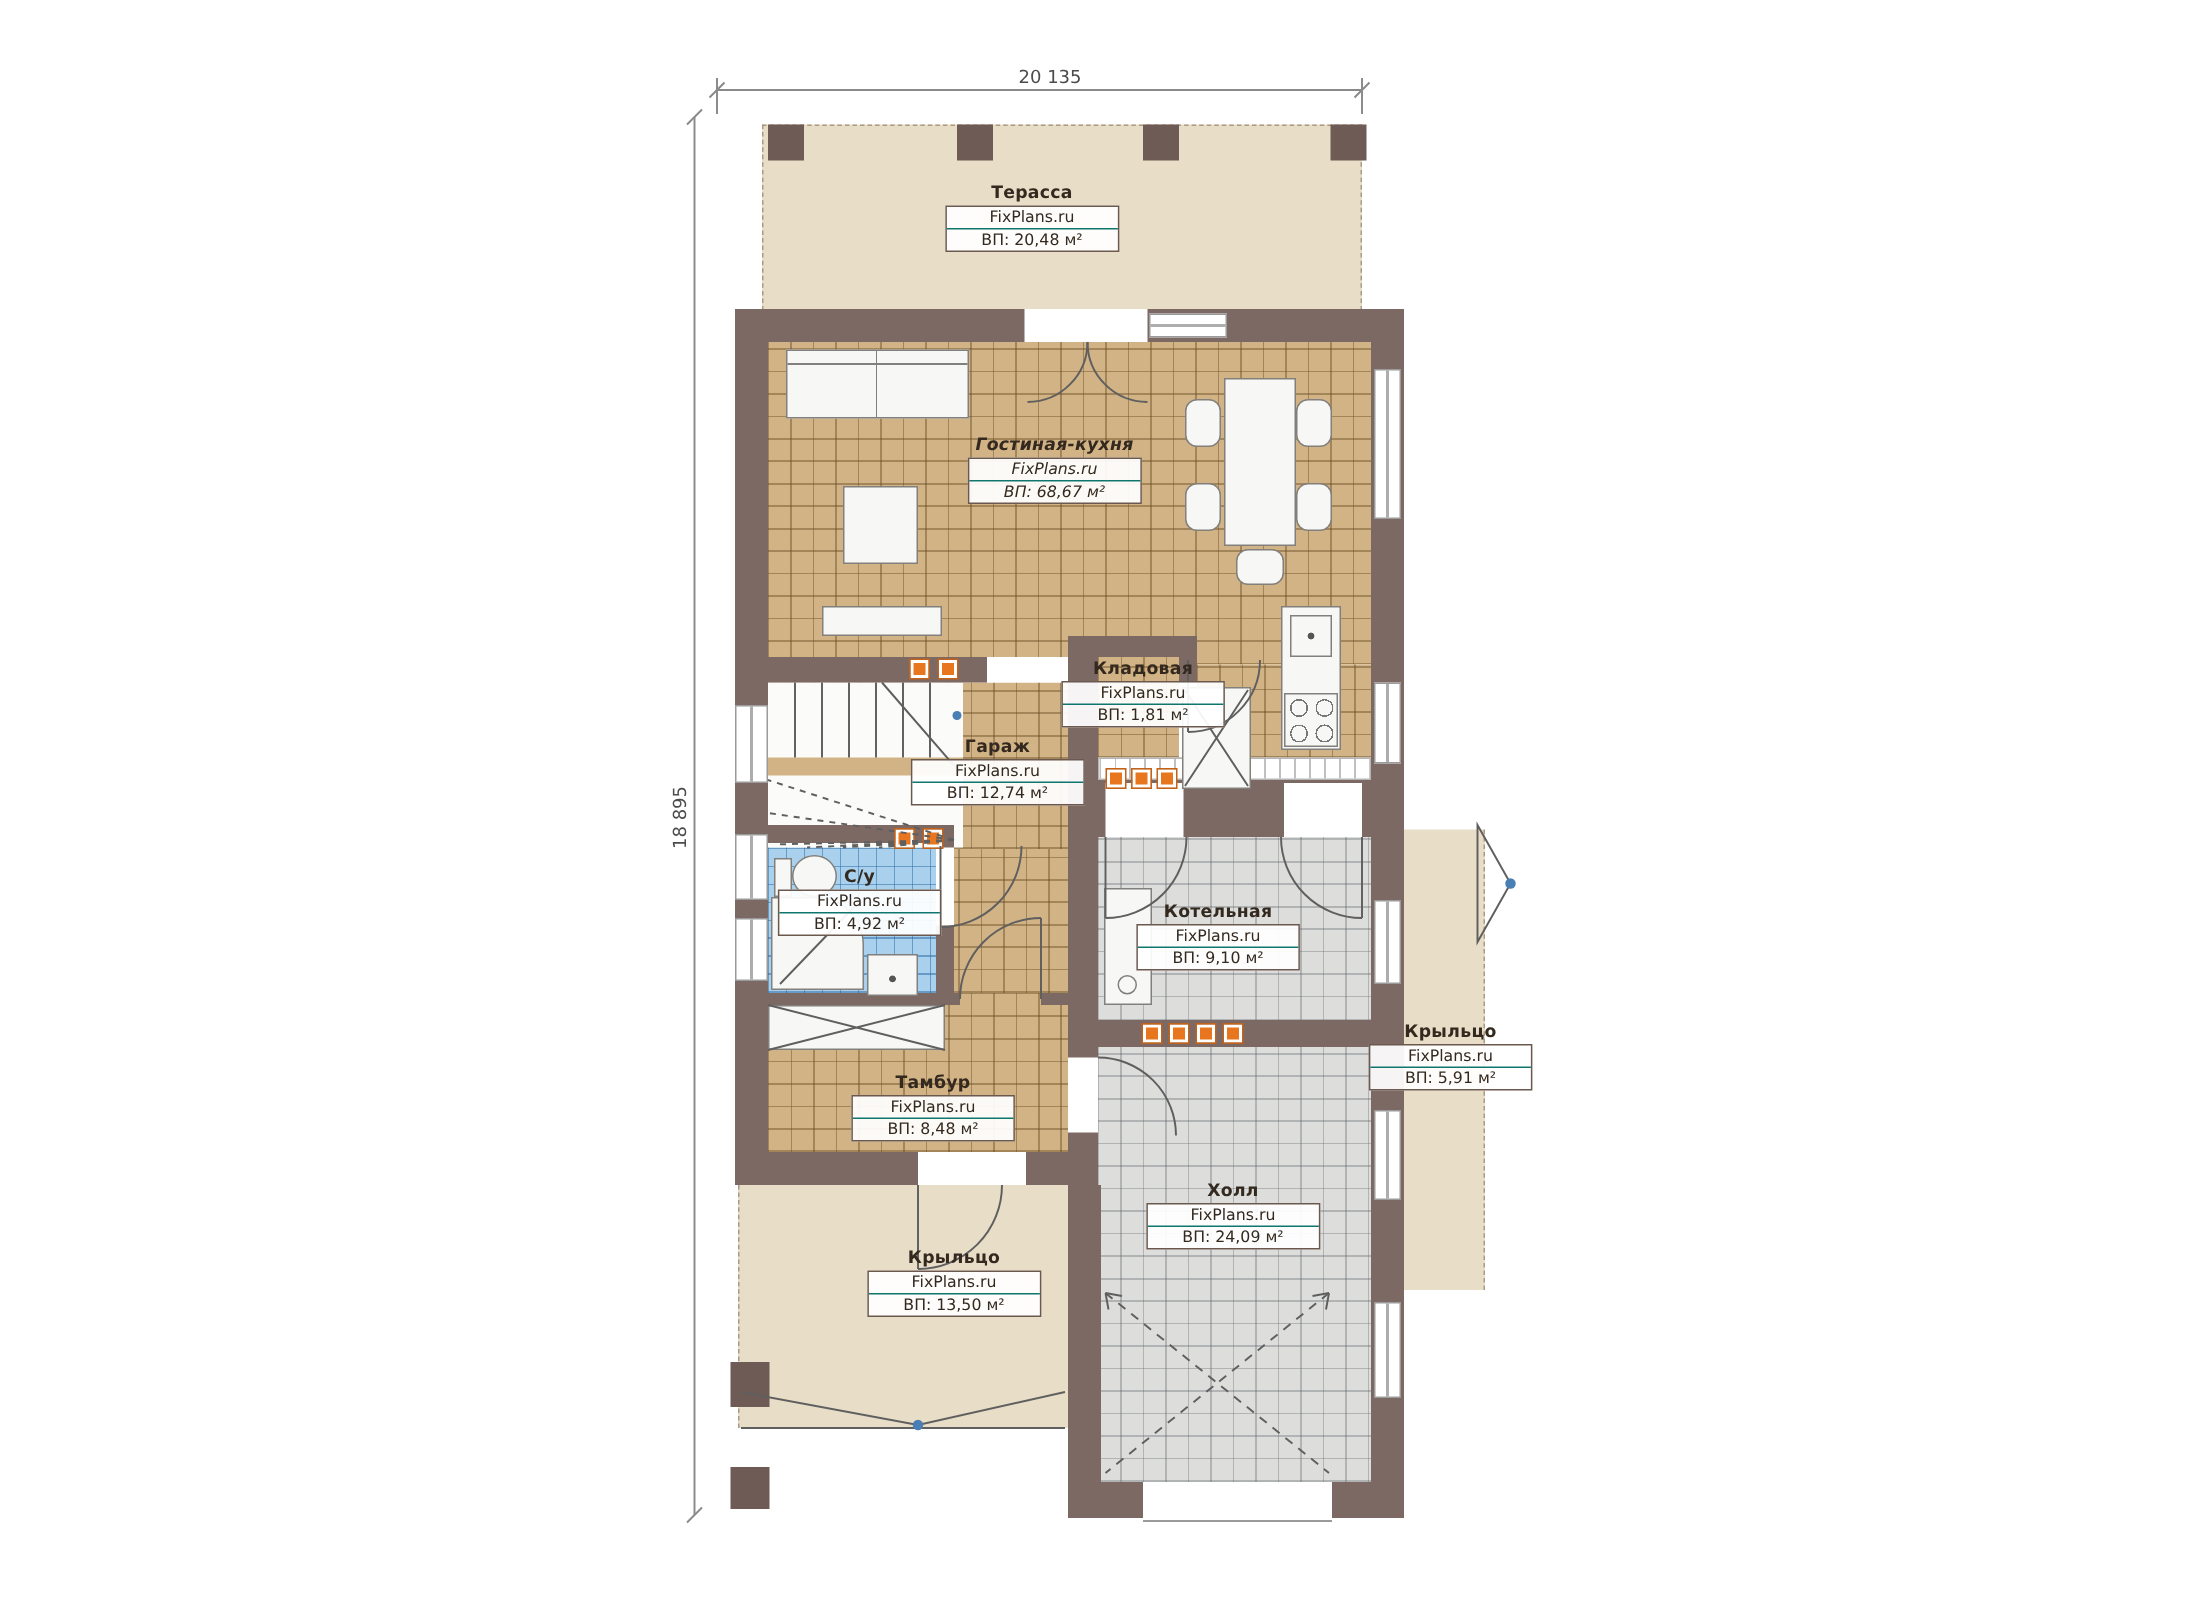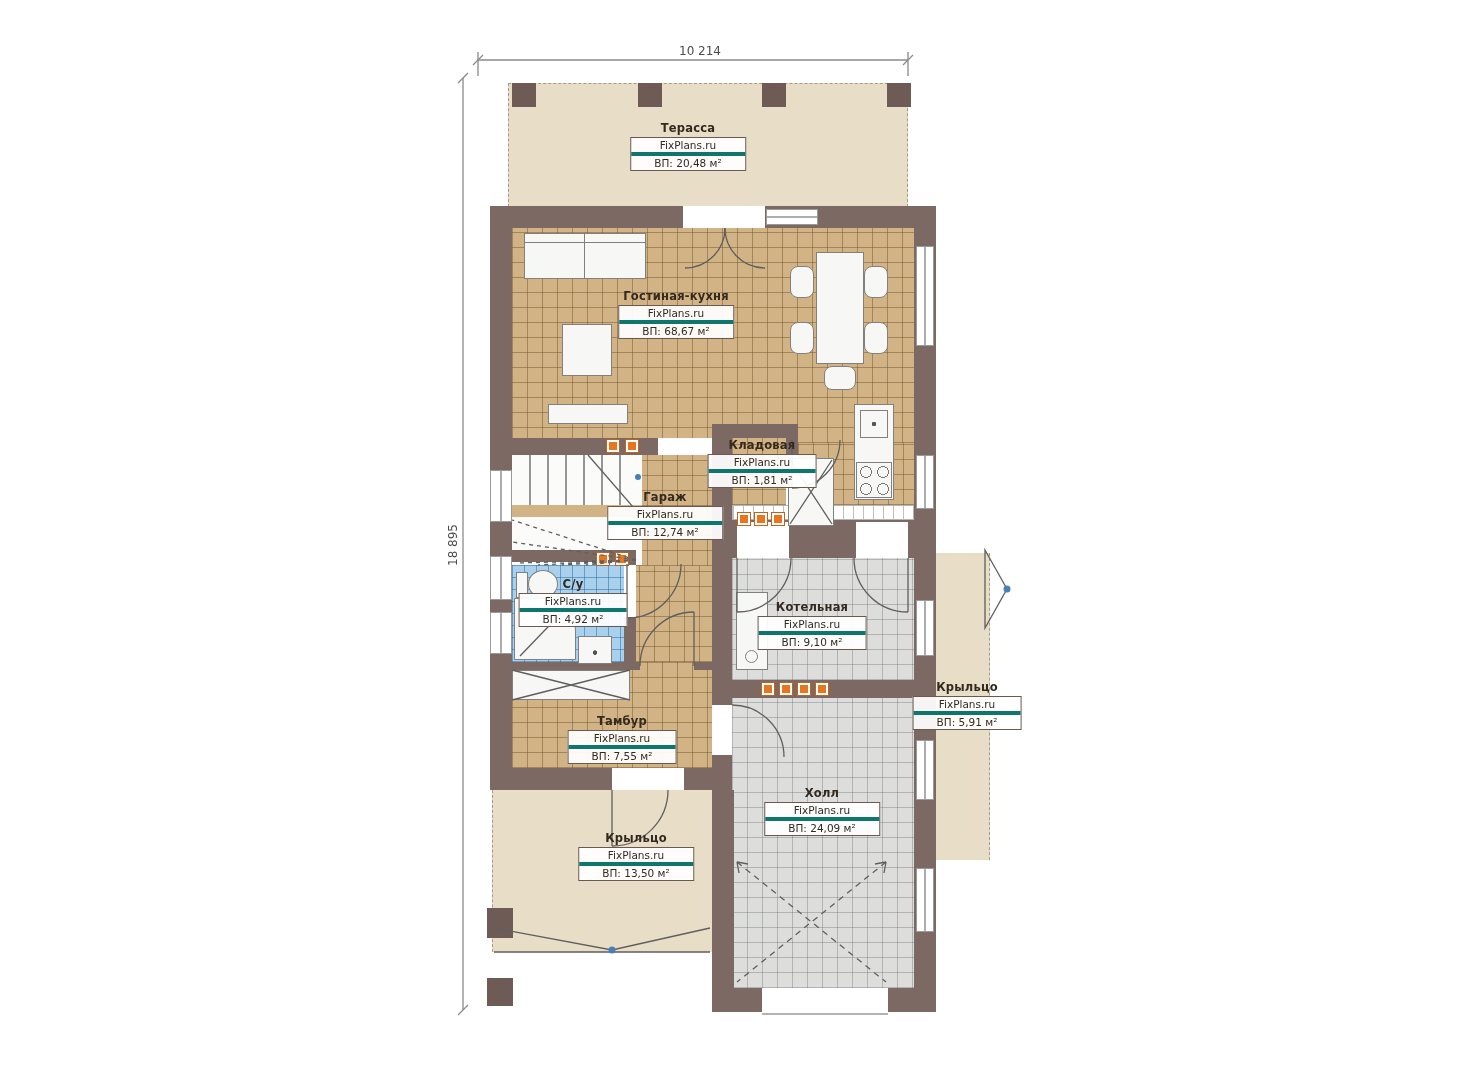--- a/index.html
+++ b/index.html
@@ -29,21 +29,21 @@
   .round{border-radius:8px;}
   .stairs{background:#fbfbf9;z-index:2;}
   .landing{background-color:var(--tan);z-index:2;}
   .rad{width:12px;height:12px;background:var(--rad);border:2px solid #fff;outline:1px solid #c2631b;z-index:6;}
   svg.lines{position:absolute;left:0;top:0;z-index:7;}
   
   .room-label{transform:translateX(-50%);z-index:9;text-align:center;color:#33291f;}
   .rn{font-size:11.5px;font-weight:bold;white-space:nowrap;margin-bottom:2px;letter-spacing:.2px;}
   .lb{display:inline-block;border:1px solid #6b594f;background:rgba(255,255,255,.93);font-size:10.5px;min-width:82px;}
   .lb > div{padding:1px 23px;white-space:nowrap;}
-  .lb > div + div{border-top:4px solid #0f766e;}
+  .lb > div + div{border-top:1px solid #0f766e;}
   .dim{position:absolute;color:#4c4c4c;font-size:12px;z-index:9;white-space:nowrap;}
   .dim.vert{transform:rotate(-90deg);transform-origin:center;}
   .circle{border-radius:50%;}
   .stove-burners{background-image:
      radial-gradient(circle at 9px 9px,transparent 5px,#777 5px,#777 6px,transparent 6px),
      radial-gradient(circle at 26px 9px,transparent 5px,#777 5px,#777 6px,transparent 6px),
      radial-gradient(circle at 9px 26px,transparent 5px,#777 5px,#777 6px,transparent 6px),
      radial-gradient(circle at 26px 26px,transparent 5px,#777 5px,#777 6px,transparent 6px);}
   .sofa-lines{background-image:linear-gradient(to bottom,transparent 8px,#82807c 8px,#82807c 9px,transparent 9px),
       linear-gradient(to right,transparent 59px,#82807c 59px,#82807c 60px,transparent 60px);}
@@ -199,32 +199,32 @@
     <g>
       <path d="M985,550 L1007,589 L985,628 Z M985,550 L985,628"></path>
       <circle cx="1007" cy="589" r="3.5" fill="#4a7fb5" stroke="none"></circle>
     </g>
     <g>
       <path d="M494,928 L612,950 L710,928 M494,952 L710,952"></path>
       <circle cx="612" cy="950" r="3.5" fill="#4a7fb5" stroke="none"></circle>
     </g>
   </svg>
 
-  <div class="dim" style="left:700px;top:44px;transform:translateX(-50%);">10 214</div>
+  <div class="dim" style="left:700px;top:44px;transform:translateX(-50%);">20 135</div>
   <div class="dim vert" style="left:432px;top:538px;">18 895</div>
 
   <div class="abs room-label" style="left:688px;top:121px;">
     <div class="rn">Терасса</div>
     <div class="lb">
       <div>FixPlans.ru</div>
       <div>ВП: 20,48 м²</div>
     </div>
   </div>
 
-  <div class="abs room-label" style="left:676px;top:289px;">
+  <div class="abs room-label" style="left:703px;top:289px;font-style:italic;">
     <div class="rn">Гостиная-кухня</div>
     <div class="lb">
       <div>FixPlans.ru</div>
       <div>ВП: 68,67 м²</div>
     </div>
   </div>
 
   <div class="abs room-label" style="left:762px;top:438px;">
     <div class="rn">Кладовая</div>
     <div class="lb">
@@ -262,21 +262,21 @@
     <div class="lb">
       <div>FixPlans.ru</div>
       <div>ВП: 5,91 м²</div>
     </div>
   </div>
 
   <div class="abs room-label" style="left:622px;top:714px;">
     <div class="rn">Тамбур</div>
     <div class="lb">
       <div>FixPlans.ru</div>
-      <div>ВП: 7,55 м²</div>
+      <div>ВП: 8,48 м²</div>
     </div>
   </div>
 
   <div class="abs room-label" style="left:822px;top:786px;">
     <div class="rn">Холл</div>
     <div class="lb">
       <div>FixPlans.ru</div>
       <div>ВП: 24,09 м²</div>
     </div>
   </div>

